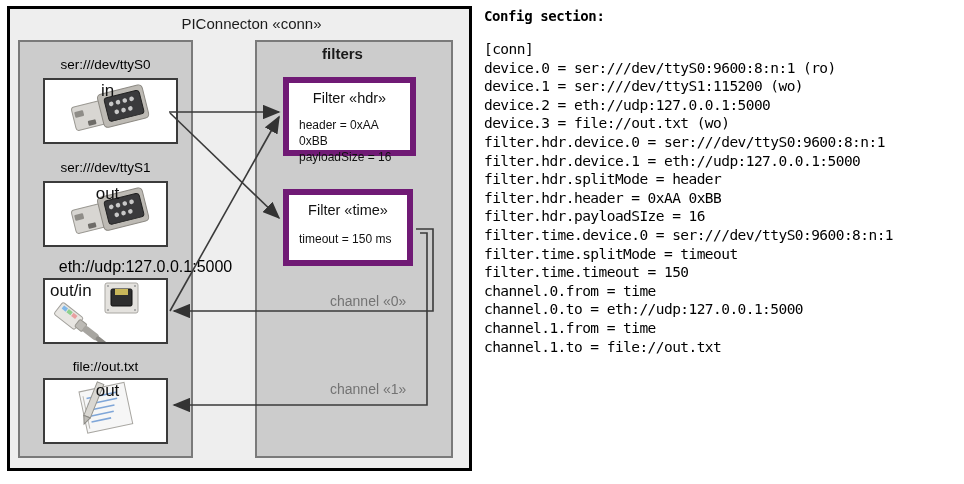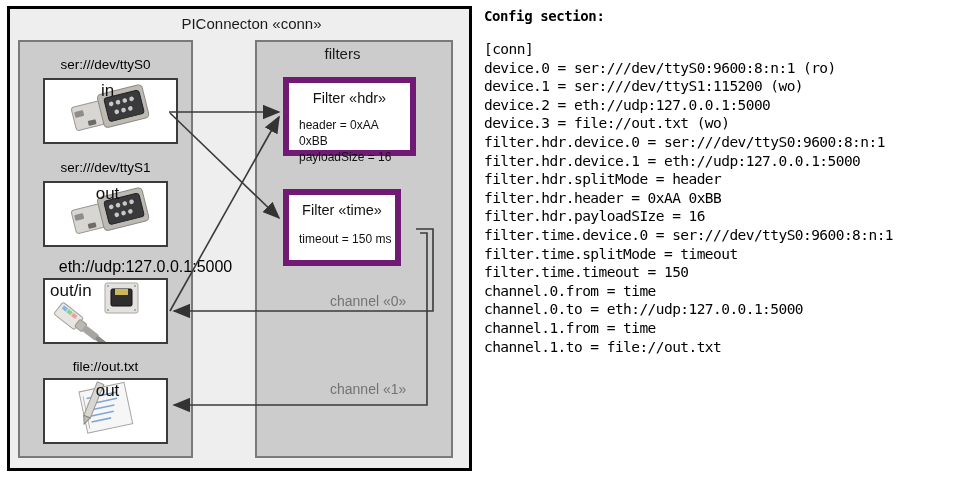--- a/index.html
+++ b/index.html
@@ -15,21 +15,21 @@
       border:3px solid #000;background:#eeeeee;}
   #component-title{left:7px;top:12px;width:465px;height:22px;
       font-size:15px;color:#1a1a1a;}
 
   
   .panel{background:#cccccc;border:2px solid #7a7a7a;}
   #devices-panel{left:18px;top:40px;width:175px;height:418px;}
   #filters-panel{left:255px;top:40px;width:198px;height:418px;}
   .panel-title{font-size:15px;color:#1a1a1a;height:20px;}
   #filters-title{left:255px;top:43px;width:175px;height:20px;
-      display:flex;align-items:center;justify-content:center;}
+      display:flex;align-items:center;justify-content:center;font-weight:bold;}
 
   
   .dev-label{font-size:13.5px;color:#000000;height:18px;text-align:center;
       white-space:nowrap;}
   .dev-box{background:#ffffff;border:2px solid #3b3b3b;overflow:hidden;}
   .dev-dir{position:absolute;font-size:17px;color:#111;z-index:3;}
 
   
   .filter-box{background:#ffffff;border:6px solid #701a75;}
   .filter-title{font-size:14.5px;color:#111;text-align:center;
@@ -148,21 +148,21 @@
 
 <div class="abs panel" id="filters-panel"></div>
 <div class="abs panel-title" id="filters-title">filters</div>
 
 <div class="abs filter-box" style="left:283px;top:77px;width:133px;height:79px;">
   <div class="filter-title">Filter «hdr»</div>
   <div class="filter-prop" style="margin-top:11px;">header = 0xAA 0xBB</div>
   <div class="filter-prop">payloadSize = 16</div>
 </div>
 
-<div class="abs filter-box" style="left:283px;top:189px;width:118px;height:77px;">
+<div class="abs filter-box" style="left:283px;top:189px;width:130px;height:77px;">
   <div class="filter-title">Filter «time»</div>
   <div class="filter-prop" style="margin-top:13px;">timeout = 150 ms</div>
 </div>
 
 <div class="chan-label" style="left:330px;top:293px;">channel «0»</div>
 <div class="chan-label" style="left:330px;top:381px;">channel «1»</div>
 
 <svg class="abs" id="wire-layer">
   <defs>
     <marker id="ah" markerWidth="11" markerHeight="9" refX="10" refY="4.5" orient="auto">

